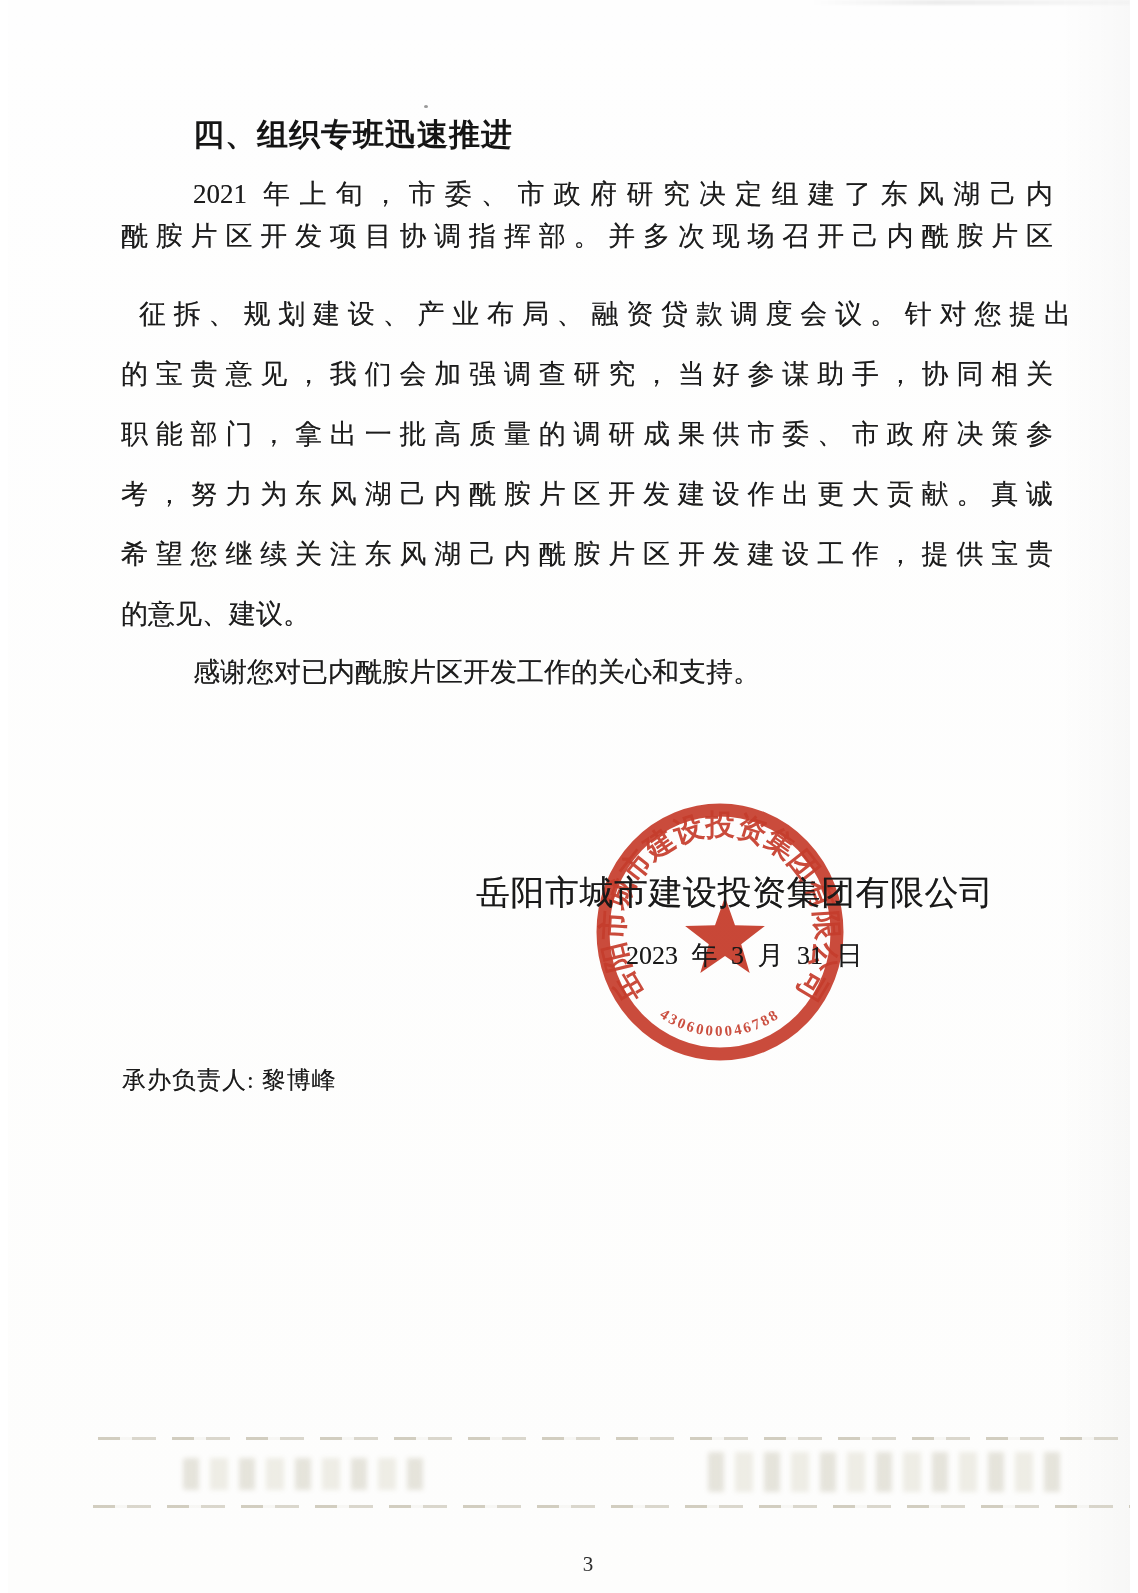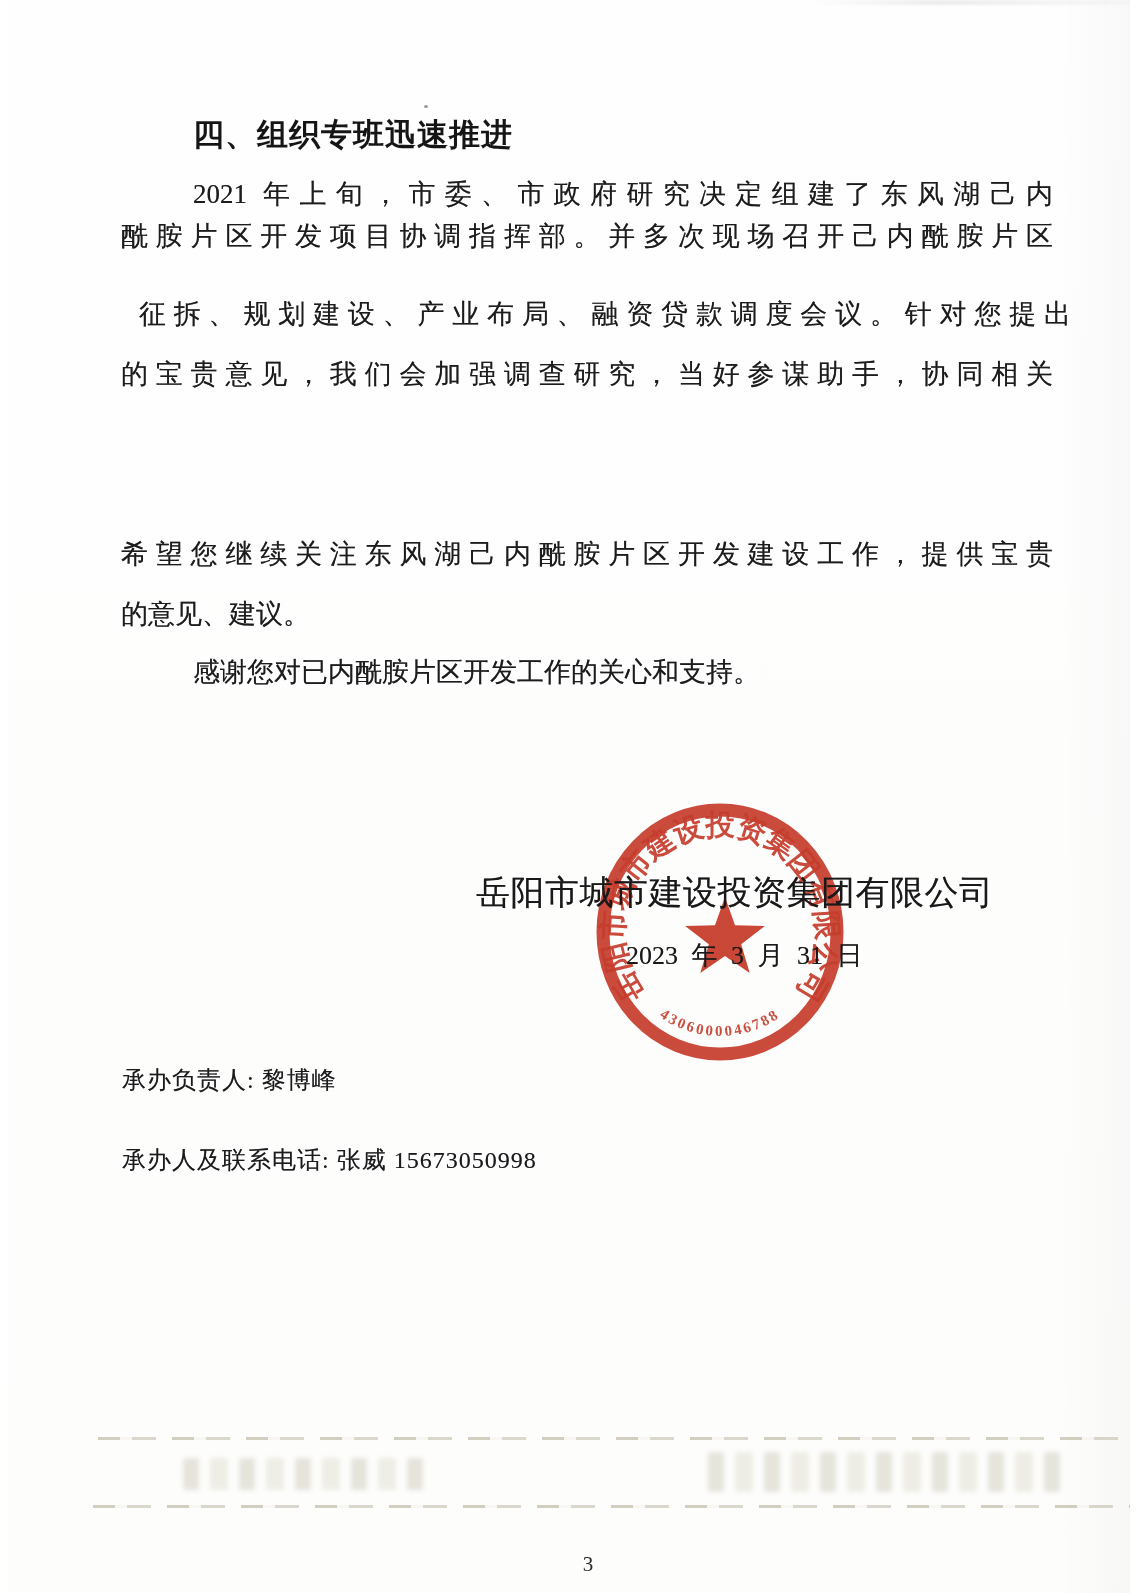--- a/index.html
+++ b/index.html
@@ -111,20 +111,22 @@
 
   <div class="abs top-streak"></div>
   <div class="abs speck" style="top:105px;left:416px;"></div>
 
   <div class="abs heading">四、组织专班迅速推进</div>
 
   <div class="abs bodyline just indent" style="top:179px;">2021 年上旬，市委、市政府研究决定组建了东风湖己内</div>
   <div class="abs bodyline just" style="top:221px;">酰胺片区开发项目协调指挥部。并多次现场召开己内酰胺片区</div>
   <div class="abs bodyline just" style="top:299px;margin-left:18px;">征拆、规划建设、产业布局、融资贷款调度会议。针对您提出</div>
   <div class="abs bodyline just" style="top:359px;">的宝贵意见，我们会加强调查研究，当好参谋助手，协同相关</div>
+  <div class="abs bodyline just" style="top:419px;">职能部门，拿出一批高质量的调研成果供市委、市政府决策参</div>
+  <div class="abs bodyline just" style="top:479px;">考，努力为东风湖己内酰胺片区开发建设作出更大贡献。真诚</div>
   <div class="abs bodyline" style="top:599px;">的意见、建议。</div>
   <div class="abs bodyline just" style="top:539px;">希望您继续关注东风湖己内酰胺片区开发建设工作，提供宝贵</div>
   <div class="abs bodyline indent" style="top:657px;">感谢您对已内酰胺片区开发工作的关心和支持。</div>
 
   <svg class="abs seal" viewBox="-132 -140 264 280" aria-hidden="true">
     <defs>
       <path id="arcTop" d="M -69.3 67.9 A 97 97 0 1 1 69.3 67.9" fill="none"></path>
       <path id="arcBottom" d="M -59.7 85.2 A 104 104 0 0 0 59.7 85.2" fill="none"></path>
     </defs>
     <ellipse cx="0" cy="0" rx="117" ry="122" fill="none" stroke-width="13" opacity="0.92" stroke="#c23120"></ellipse>
@@ -134,21 +136,20 @@
     </text>
     <text font-size="15" letter-spacing="2.5" opacity="0.9" fill="#c23120">
       <textPath href="#arcBottom" startOffset="50%" text-anchor="middle">4306000046788</textPath>
     </text>
   </svg>
 
   <div class="abs sig-company">岳阳市城市建设投资集团有限公司</div>
   <div class="abs sig-date">2023 年 3 月 31 日</div>
 
   <div class="abs contact contact-1">承办负责人: 黎博峰</div>
-  <div class="abs contact contact-2">承办人及联系电话: 张威  15673050998</div>
 
   <div class="abs ghost-rule" style="top:1437px;left:90px;width:1048px;"></div>
   <div class="abs ghost-text" style="top:1458px;left:175px;width:250px;height:32px;"></div>
   <div class="abs ghost-text" style="top:1452px;left:700px;width:360px;height:40px;"></div>
   <div class="abs ghost-rule" style="top:1505px;left:85px;width:1053px;"></div>
 
   <div class="abs page-number">3</div>
 
 </div>
 

